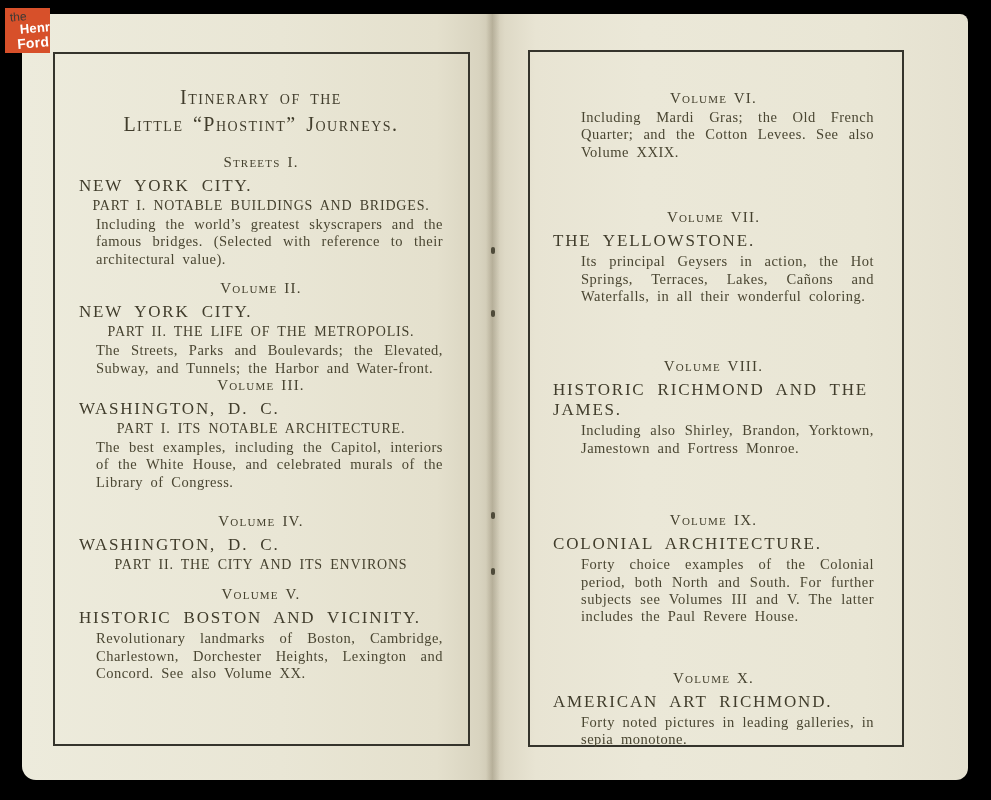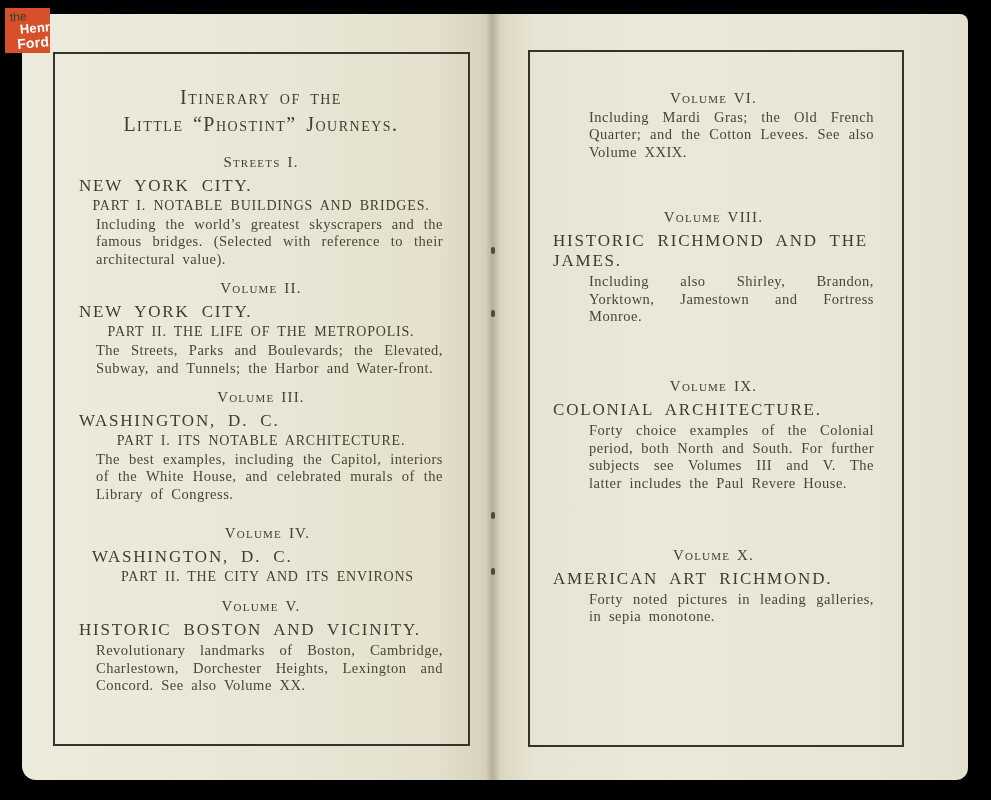--- a/index.html
+++ b/index.html
@@ -89,27 +89,27 @@
   }
   .vol-section .part {
     margin: 2px 0 0 0; text-align: center; font-size: 14px;
     letter-spacing: 0.8px; word-spacing: 3px; color: #45412e;
   }
   .vol-section .body-text {
     margin: 2px 0 0 17px; font-size: 14.5px; line-height: 1.2;
     text-align: justify; letter-spacing: 0.5px; word-spacing: 3.5px;
     color: #4a4632;
   }
-  .content-right .body-text { margin-left: 36px; }
+  .content-right .body-text { margin-left: 28px; }
 
   
   #left-content section:nth-of-type(1) { margin-top: 16px; }
   #left-content section:nth-of-type(2) { margin-top: 12px; }
-  #left-content section:nth-of-type(3) { margin-top: 12px; }
-  #left-content section:nth-of-type(4) { margin-top: 22px; margin-left: 13px; }
+  #left-content section:nth-of-type(3) { margin-top: 0; }
+  #left-content section:nth-of-type(4) { margin-top: 22px; }
   #left-content section:nth-of-type(5) { margin-top: 13px; }
 
   
   #right-content section:nth-of-type(1) { margin-top: 38px; }
   #right-content section:nth-of-type(2) { margin-top: 48px; }
   #right-content section:nth-of-type(3) { margin-top: 53px; }
   #right-content section:nth-of-type(4) { margin-top: 55px; }
   #right-content section:nth-of-type(5) { margin-top: 44px; }
 </style>
 </head>
@@ -167,20 +167,25 @@
 
   <div class="page page-right">
     <div class="rulebox rulebox-right">
       <div class="content content-right" id="right-content">
 
       <section class="vol-section">
             <h3 class="vol">Volume VI.</h3>
             <p class="body-text">Including Mardi Gras; the Old French Quarter; and the Cotton Levees.  See also Volume XXIX.</p>
           </section>
           <section class="vol-section">
+            <h3 class="vol">Volume VII.</h3>
+            <h2 class="place">THE YELLOWSTONE.</h2>
+            <p class="body-text">Its principal Geysers in action, the Hot Springs, Terraces, Lakes, Cañons and Waterfalls, in all their wonderful coloring.</p>
+          </section>
+          <section class="vol-section">
             <h3 class="vol">Volume VIII.</h3>
             <h2 class="place">HISTORIC RICHMOND AND THE JAMES.</h2>
             <p class="body-text">Including also Shirley, Brandon, Yorktown, Jamestown and Fortress Monroe.</p>
           </section>
           <section class="vol-section">
             <h3 class="vol">Volume IX.</h3>
             <h2 class="place">COLONIAL ARCHITECTURE.</h2>
             <p class="body-text">Forty choice examples of the Colonial period, both North and South.  For further subjects see Volumes III and V.  The latter includes the Paul Revere House.</p>
           </section>
           <section class="vol-section">

